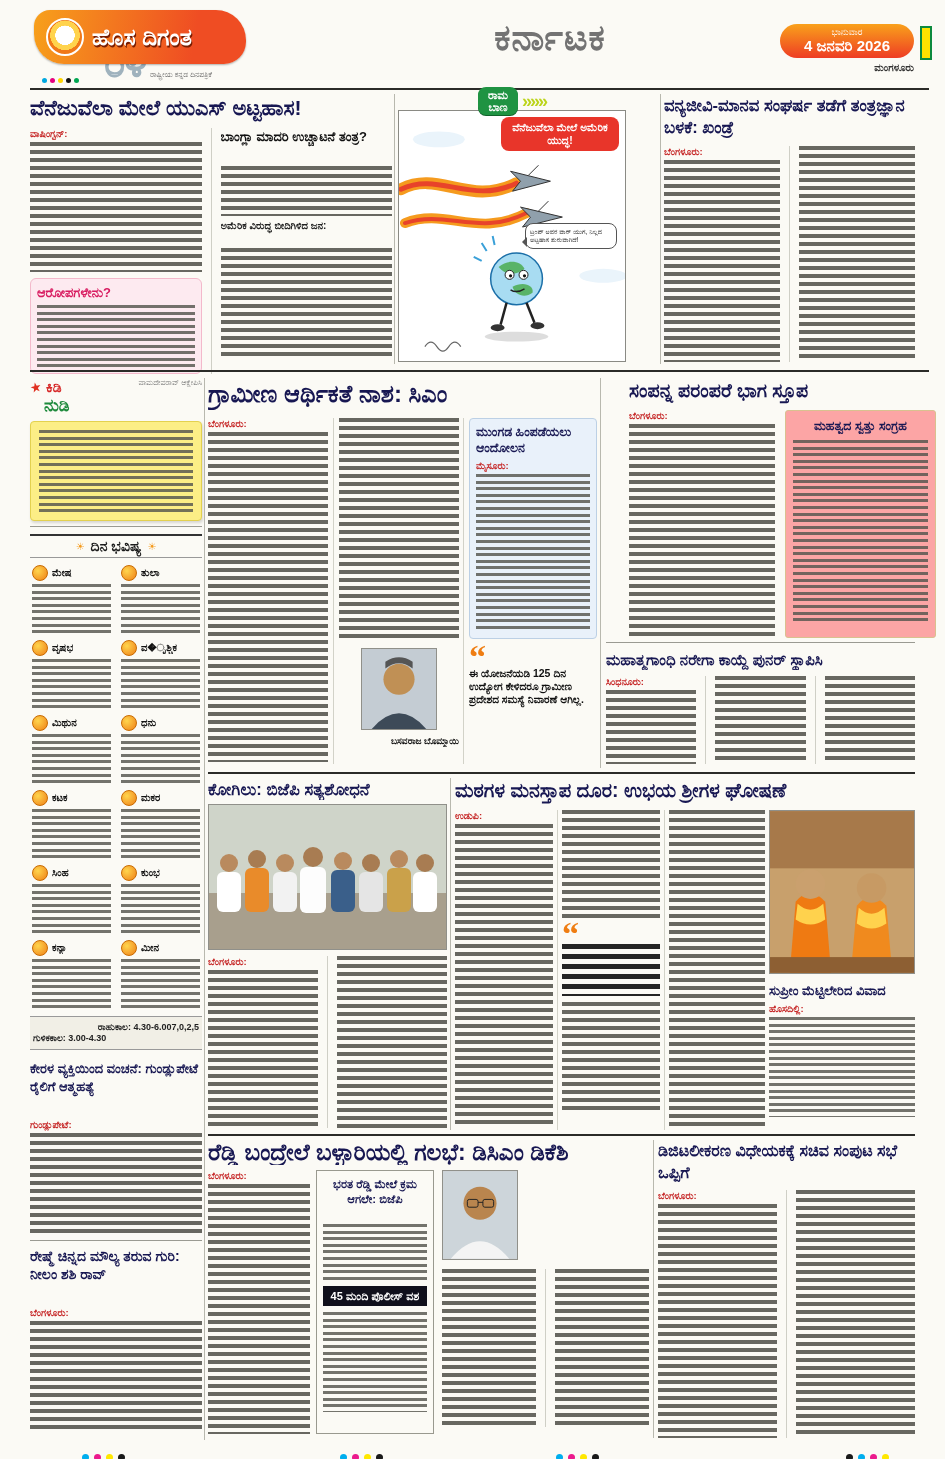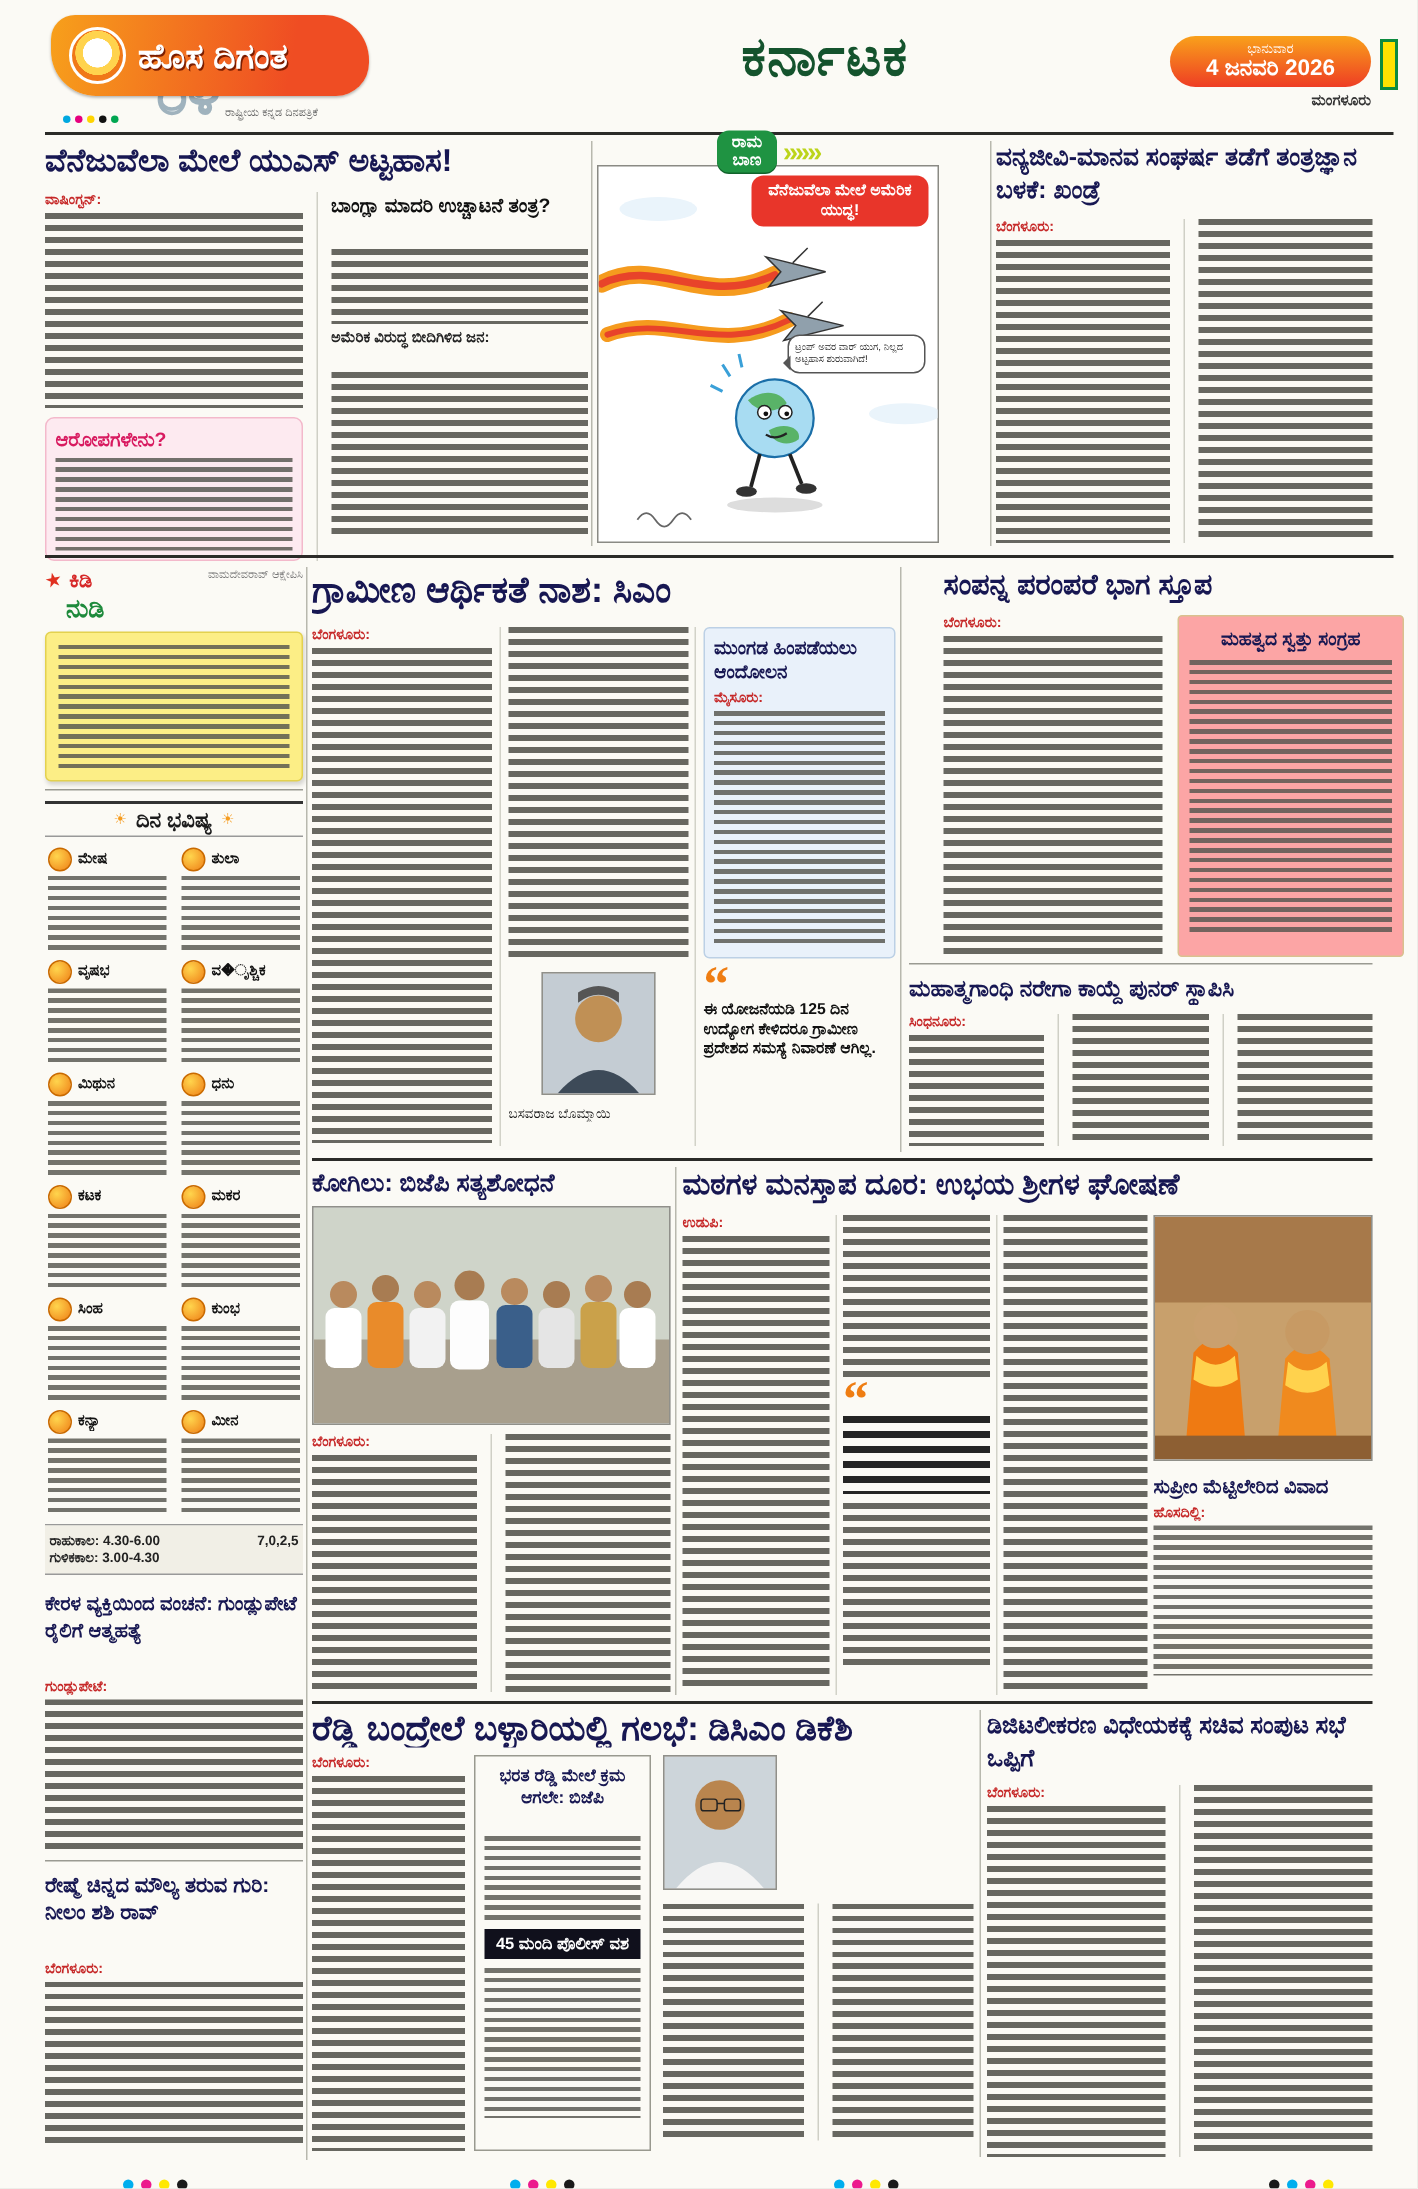--- a/index.html
+++ b/index.html
@@ -42,41 +42,41 @@
 .zod-ic{width:16px;height:16px;border-radius:50%;background:radial-gradient(circle at 35% 35%,#ffd54d,#ef7f17);border:1px solid #c96a00;flex:0 0 auto}
 .zname{font-size:10px;font-weight:800;color:#111;line-height:12px;height:12px;overflow:hidden}
 .zfoot{padding:5px 3px;font-size:9px;font-weight:700;color:#222;background:#f1efe6;border-bottom:1px solid #999}
 .bluebox{background:#e9f1fa;border:1px solid #bcd0e5;border-radius:4px;padding:6px}
 .creambox{background:#fca5a5;border:1px solid #d9c18f;border-radius:3px;padding:7px}
 .qmark{font-family:"Liberation Serif",serif;font-weight:800;color:#ef7d12;font-size:34px;line-height:20px;display:block;height:20px}
 .qmark:before{content:"\201C"}
 .qtext{font-size:10.5px;font-weight:800;line-height:13px;color:#101010;overflow:hidden}
 .banner{background:#10101c;color:#fff;font-size:11px;font-weight:800;text-align:center;line-height:20px;height:20px;overflow:hidden;margin:6px 0}
 .photo{position:relative;border:1px solid #90908a;overflow:hidden;background:#ccc}
-.cap{font-size:9px;font-weight:normal;text-align:left;color:#111;margin-top:2px;line-height:11px;height:11px;overflow:hidden}
+.cap{font-size:9px;font-weight:bold;text-align:right;color:#111;margin-top:2px;line-height:11px;height:11px;overflow:hidden}
 .attr-blue{font-size:9px;font-weight:800;color:#1666b3;line-height:11px;height:22px;overflow:hidden;margin-top:4px}
 .fdot{display:inline-block;width:7px;height:7px;border-radius:50%;margin-right:5px}
 h1,h2,h3{font-weight:800}
 </style>
 </head>
 <body>
 
 <div id="page">
 
   <header>
     <div class="abs" style="left:104px;top:42px;font-size:38px;font-weight:800;color:#e7edf0;-webkit-text-stroke:1.2px #9fb2bd;z-index:1">೦೪</div>
     <div class="abs logo-swoosh" style="left:34px;top:10px;width:212px;height:54px">
       <span class="emblem"></span>
       <span class="logo-text">ಹೊಸ ದಿಗಂತ</span>
     </div>
     <div class="abs" style="left:42px;top:69px;z-index:2">
       <span class="mdot" style="background:#00a8e0"></span><span class="mdot" style="background:#e6007e"></span><span class="mdot" style="background:#ffd400"></span><span class="mdot" style="background:#111"></span><span class="mdot" style="background:#00a651"></span>
     </div>
     <div class="abs" style="left:150px;top:70px;font-size:7.5px;color:#666;z-index:2;white-space:nowrap">ರಾಷ್ಟ್ರೀಯ ಕನ್ನಡ ದಿನಪತ್ರಿಕೆ</div>
-    <div class="abs" style="left:420px;top:16px;width:260px;text-align:center;font-size:36px;line-height:44px;font-weight:800;color:#14532d;letter-spacing:1px;height:48px;overflow:hidden">ಕರ್ನಾಟಕ</div>
+    <div class="abs" style="left:420px;top:16px;width:260px;text-align:center;font-size:36px;line-height:44px;font-weight:800;color:#737373;letter-spacing:1px;height:48px;overflow:hidden">ಕರ್ನಾಟಕ</div>
     <div class="abs datebox" style="left:780px;top:24px;width:134px;height:34px">
       <div class="d1">ಭಾನುವಾರ</div>
       <div class="d2">4 ಜನವರಿ 2026</div>
     </div>
     <div class="abs" style="left:780px;top:62px;width:134px;text-align:right;font-size:10px;font-weight:800;color:#333">ಮಂಗಳೂರು</div>
     <div class="abs flagstrip" style="left:920px;top:26px;width:12px;height:34px"></div>
   </header>
   <div class="rule" style="left:30px;top:88px;width:899px;height:2px"></div>
 
   <article class="abs" style="left:30px;top:94px;width:362px">
@@ -262,21 +262,21 @@
         </div>
       <div>
           <div class="zh">
             <span class="zod-ic"></span>
             <span class="zname">ಮೀನ</span>
           </div>
           <div class="gk sm" style="height:50px"></div>
         </div>
     </div>
     <div class="zfoot">
-      <div style="display:flex;justify-content:space-between">
+      <div style="display:flex;justify-content:flex-end">
         <span>ರಾಹುಕಾಲ: 4.30-6.00</span>
         <span>7,0,2,5</span>
       </div>
       <div><span>ಗುಳಿಕಕಾಲ: 3.00-4.30</span></div>
     </div>
   </section>
 
   <article class="abs" style="left:30px;top:1060px;width:172px">
     <h2 class="hl" style="font-size:13px;line-height:17.5px;height:54px">ಕೇರಳ ವ್ಯಕ್ತಿಯಿಂದ ವಂಚನೆ: ಗುಂಡ್ಲುಪೇಟೆ ರೈಲಿಗೆ ಆತ್ಮಹತ್ಯೆ</h2>
     <span class="dl" style="margin-top:5px">ಗುಂಡ್ಲುಪೇಟೆ:</span>

